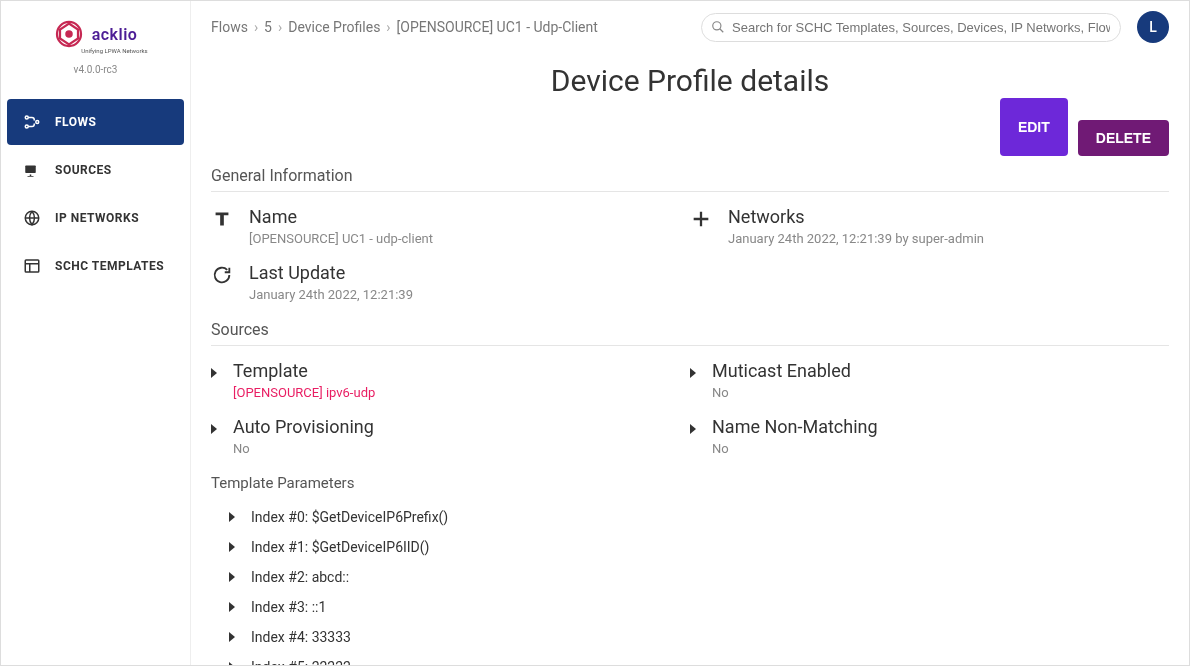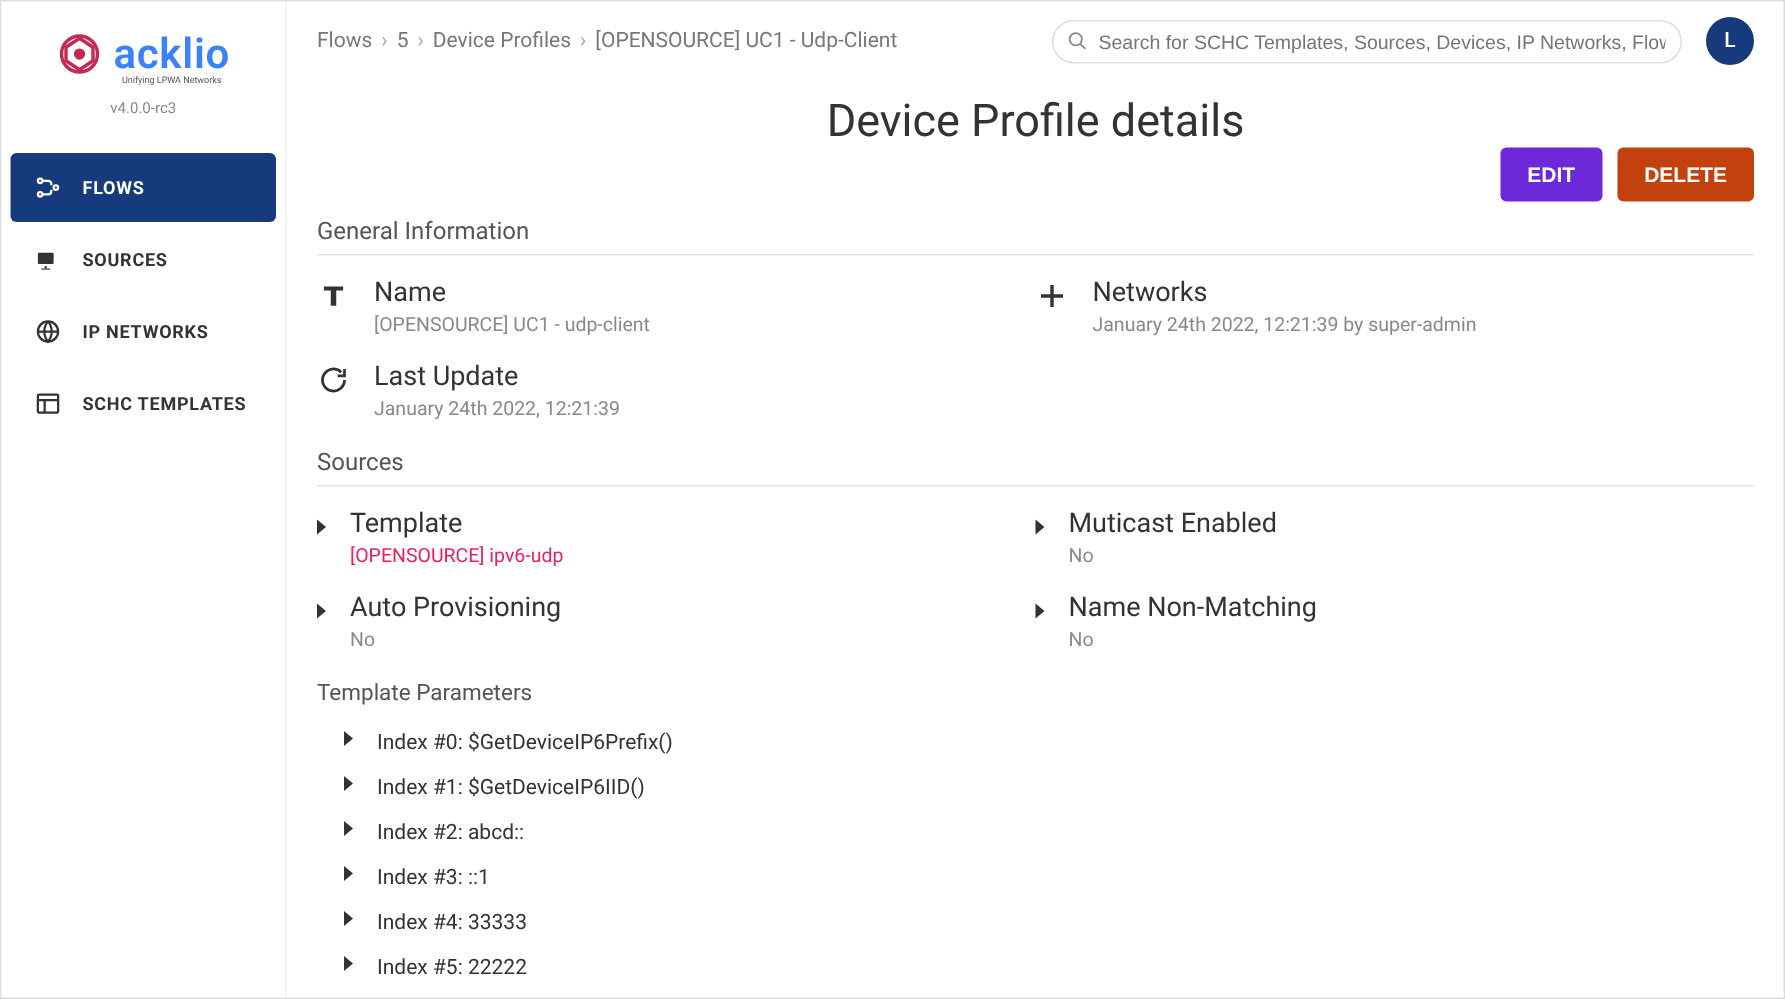--- a/index.html
+++ b/index.html
@@ -19,21 +19,21 @@
     width: 190px;
     background: #fff;
     border-right: 1px solid #eee;
     display: flex;
     flex-direction: column;
     align-items: center;
     padding-top: 18px;
   }
   .logo-wrap { text-align:center; margin-bottom: 24px; }
   .logo { display:flex; align-items:center; gap:8px; justify-content:center; }
-  .brand-name { font-size: 28px; font-weight: 600; color:#3b82f6; letter-spacing:0.5px;}
+  .brand-name { font-size: 16px; font-weight: 600; color:#4c1d95; letter-spacing:0.5px;}
   .tagline { font-size: 6px; color:#555; margin-top:-2px; margin-left:38px; }
   .version { font-size: 10px; color:#888; margin-top:10px; }
   
   .nav { width: 100%; padding: 0 6px; }
   .nav-item {
     display: flex; align-items: center; gap:14px;
     padding: 14px 16px;
     font-size: 12px;
     font-weight: 700;
     color: #333;
@@ -70,34 +70,34 @@
     display:flex; align-items:center; justify-content:center;
     font-size:14px; font-weight:500;
   }
   
   .content { padding: 0 20px 20px 20px; }
   .title-row { display:flex; align-items:center; margin: 10px 0 10px 0; flex-direction: column;}
   .page-title { font-size: 30px; font-weight:400; color:#333; }
   .actions { margin-left:auto; display:flex; gap:10px;}
   .btn { padding: 10px 18px; border-radius:4px; font-size:14px; font-weight:600; border:none; cursor:pointer; color:#fff;}
   .btn-edit { background:#6d28d9; }
-  .btn-delete { background:#c2410c; }
+  .btn-delete { background:#701a75;margin-top:22px; }
   
   .section-header { font-size:16px; color:#555; margin-top:4px; margin-bottom:6px; font-weight:400;}
   .hr { border:none; border-top:1px solid #e5e5e5; margin-bottom:14px;}
   
   .info-grid { display:grid; grid-template-columns: 1fr 1fr; row-gap: 16px; margin-bottom: 18px;}
   .info-item { display:flex; gap:16px; align-items:flex-start;}
   .info-icon { width:22px; height:22px; color:#333; margin-top:2px; flex-shrink:0;}
   .info-label { font-size:18px; color:#333; font-weight:400;}
   .info-value { font-size:13px; color:#888; margin-top:4px;}
   .info-value.link { color:#E91E63; cursor:pointer;}
   
   .params-header { font-size:15px; color:#555; margin: 12px 0 10px 0; font-weight:400;}
-  .param-item { display:flex; gap:16px; padding: 7px 0 7px 18px; font-size:14px; color:#333;}
+  .param-item { display:flex; align-items:center; gap:16px; padding: 7px 0 7px 18px; font-size:14px; color:#333;}
   .tri { width:0; height:0; border-top:5px solid transparent; border-bottom:5px solid transparent; border-left:6px solid #333;}
   
 </style>
 </head>
 <body>
 
 <div class="app">
   <aside class="sidebar">
     <div class="logo-wrap">
       <div class="logo">

